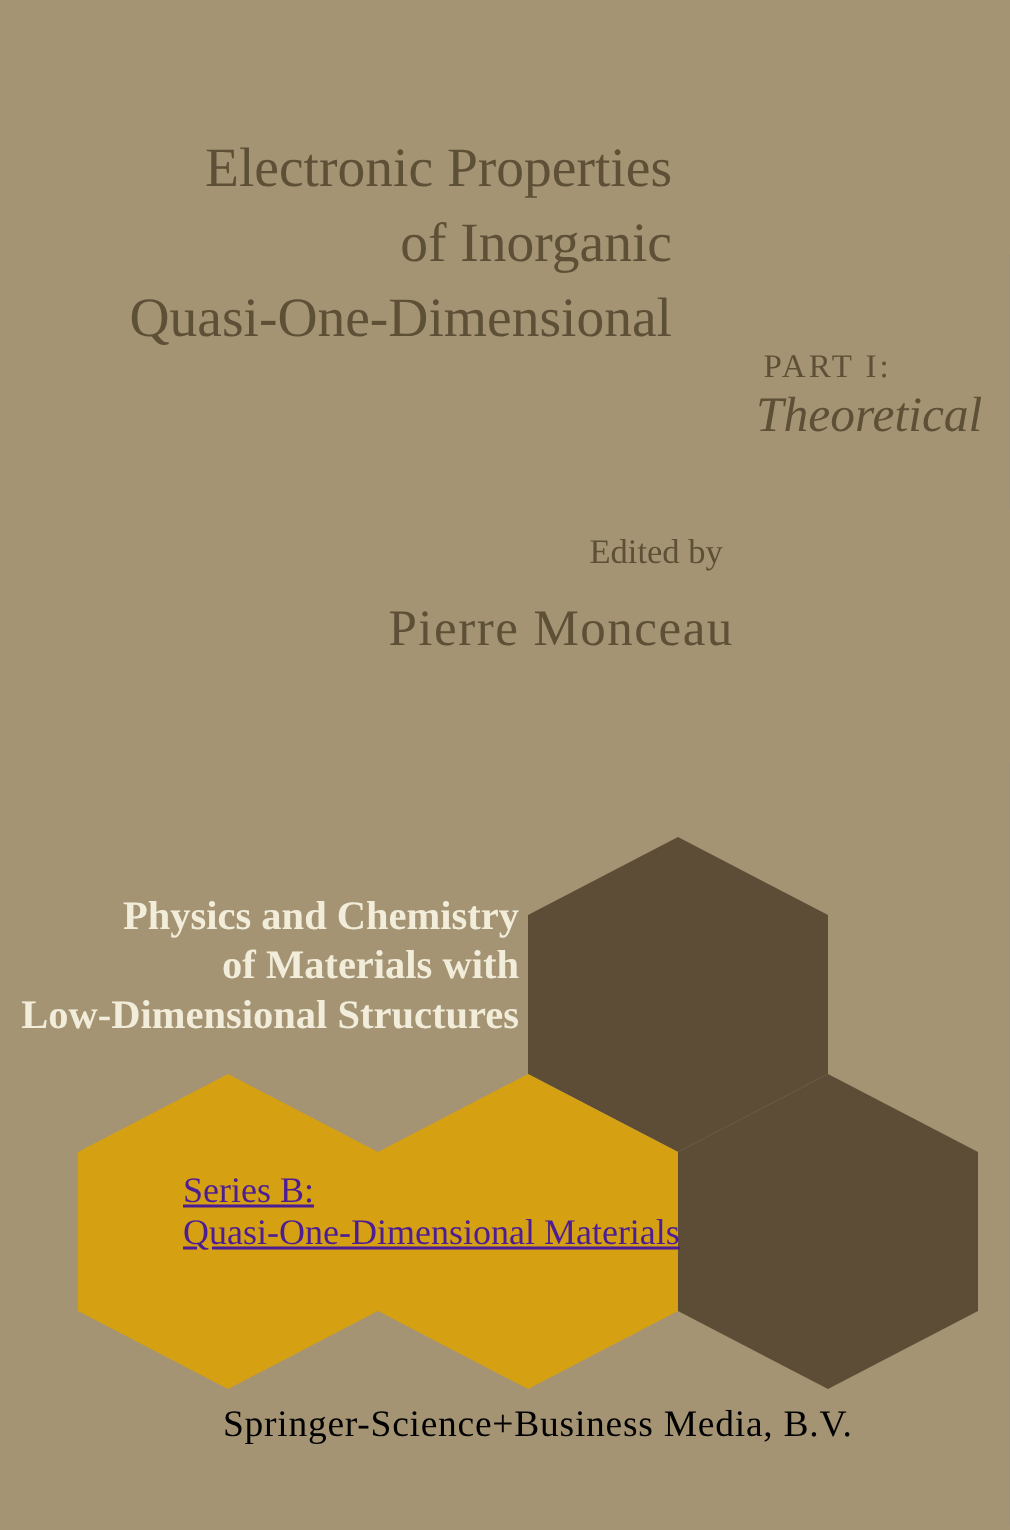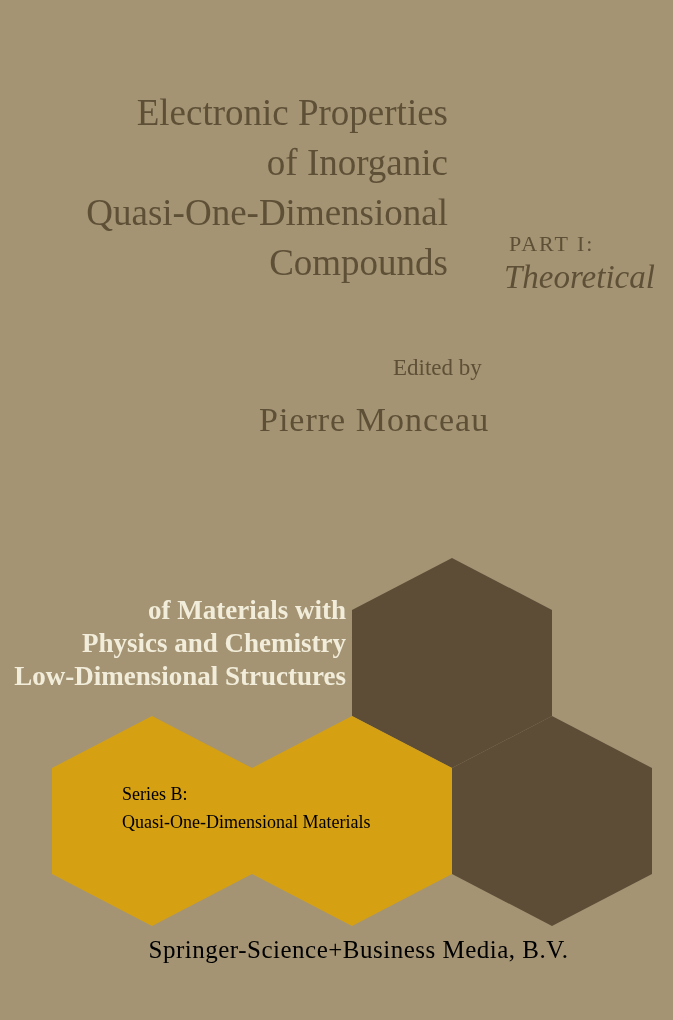--- a/index.html
+++ b/index.html
@@ -70,24 +70,25 @@
     text-align: right;
     font-size: 27px;
     line-height: 33px;
     font-weight: bold;
     color: #f2edda;
     white-space: nowrap;
   }
   .series-b {
     position: absolute;
     left: 122px; top: 780px;
-    font-size: 18px;
+    font-size: 24px;
     line-height: 28px;
-    color: #000000;
+    color: #4c1d95;
     white-space: nowrap;
+    text-decoration: underline;
   }
   .publisher {
     position: absolute;
     left: 0; top: 936px;
     width: 100%;
     text-align: center;
     font-size: 25px;
     letter-spacing: 0.5px;
     line-height: 1.1;
     color: #000000;
@@ -105,32 +106,31 @@
     <polygon points="452,558 552,610 552,716 452,768 352,716 352,610" fill="#5d4d37"></polygon>
     <polygon points="552,716 652,768 652,874 552,926 452,874 452,768" fill="#5d4d37"></polygon>
     <polygon points="152,716 252,768 252,874 152,926 52,874 52,768" fill="#d6a013"></polygon>
     <polygon points="352,716 452,768 452,874 352,926 252,874 252,768" fill="#d6a013"></polygon>
   </svg>
 
   <div class="book-title">
     <div>Electronic Properties</div>
     <div>of Inorganic</div>
     <div>Quasi-One-Dimensional</div>
-    <div>Compounds</div>
   </div>
 
   <div class="part-label">PART I:</div>
   <div class="part-subtitle">Theoretical</div>
 
   <div class="edited-by">Edited by</div>
   <div class="editor-name">Pierre Monceau</div>
 
   <div class="series-title">
+    <div>Physics and Chemistry</div>
     <div>of Materials with</div>
-    <div>Physics and Chemistry</div>
     <div>Low-Dimensional Structures</div>
   </div>
 
   <div class="series-b">
     <div>Series B:</div>
     <div>Quasi-One-Dimensional Materials</div>
   </div>
 
   <div class="publisher">Springer-Science+Business Media, B.V.</div>
 

